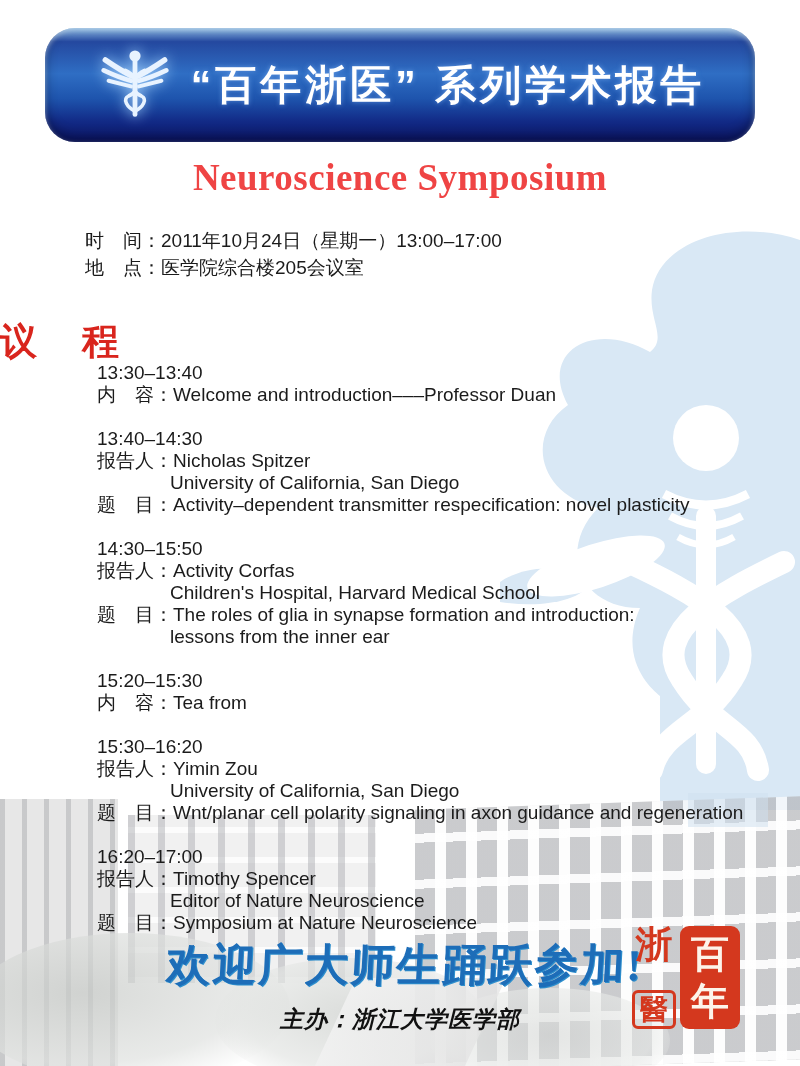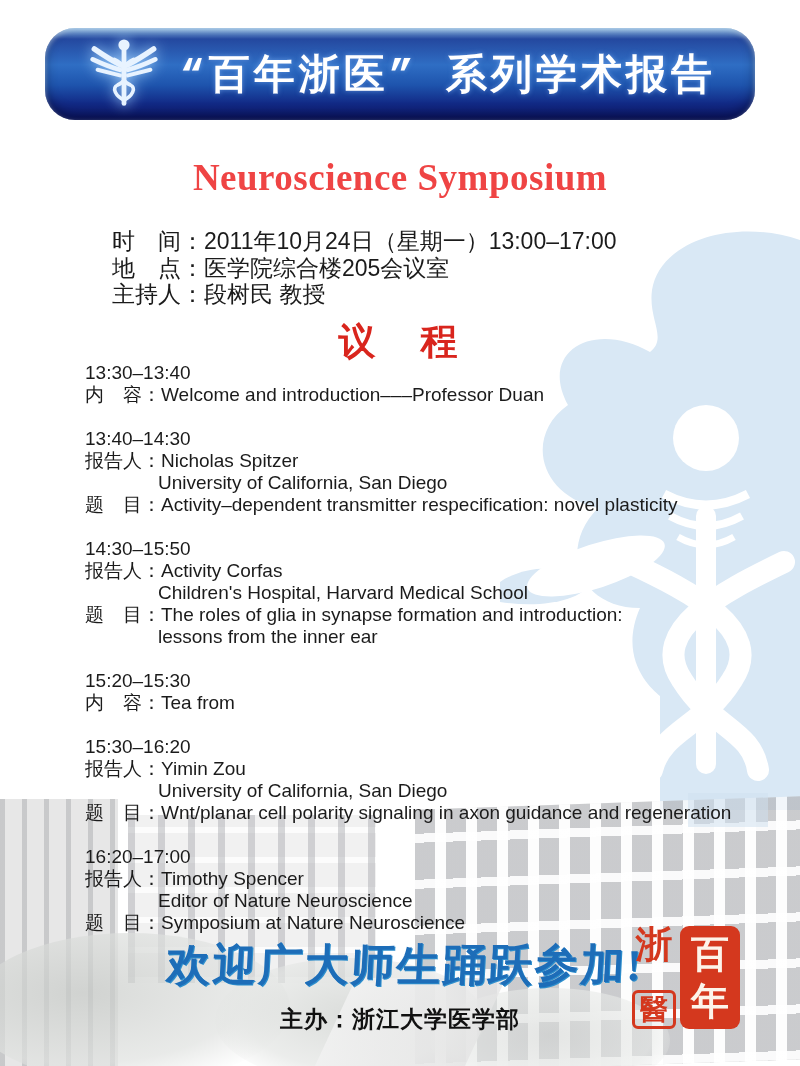--- a/index.html
+++ b/index.html
@@ -4,58 +4,58 @@
 <style>
   html,body{margin:0;padding:0;}
   body{
     width:800px;height:1066px;position:relative;overflow:hidden;
     background:#ffffff;
     font-family:"Liberation Sans","DejaVu Sans",sans-serif;
     color:#1b1b1b;
   }
   
   .banner{
-    position:absolute;left:45px;top:28px;width:710px;height:92px;
+    position:absolute;left:45px;top:28px;width:710px;height:114px;
     border-radius:30px;
     background:linear-gradient(180deg,#8fbce4 0%,#24489f 12%,#2f6ec4 40%,#1e54ad 62%,#122a86 82%,#0c1668 100%);
     box-shadow:inset 0 2px 5px rgba(220,240,255,.55), inset 0 -5px 12px rgba(0,0,25,.45);
-    display:flex;align-items:center;justify-content:center;gap:16px;font-family:Liberation Mono, monospace;
+    display:flex;align-items:center;justify-content:center;gap:16px;
   }
   .banner-logo{flex:0 0 auto;filter:drop-shadow(0 0 7px rgba(170,215,255,.95));margin-top:2px;}
   .banner-title{
     color:#ffffff;font-size:41px;font-weight:bold;letter-spacing:4px;
     text-shadow:0 0 5px rgba(140,190,255,.55);
     white-space:nowrap;
   }
   
   .main-title{
     position:absolute;top:156px;left:0;width:100%;text-align:center;
     font-family:"Liberation Serif","DejaVu Serif",serif;
     font-weight:bold;font-size:37px;color:#ef4444;letter-spacing:.5px;
     z-index:2;
   }
   .agenda-heading{
-    position:absolute;top:317px;left:0;width:100%;text-align:center;
+    position:absolute;top:317px;left:0;width:100%;
     font-weight:bold;font-size:37px;color:#d9251d;letter-spacing:4px;
     z-index:2;
   }
   
   .info{
     position:absolute;left:85px;top:228px;width:640px;
-    font-size:23px;line-height:26.5px;z-index:2;margin-left:27px;
+    font-size:19px;line-height:26.5px;z-index:2;
   }
   .row{display:flex;}
   .lbl{flex:0 0 73px;white-space:pre;}
   .val{flex:1;white-space:pre-wrap;}
   
   .agenda{
     position:absolute;left:85px;top:362px;width:680px;
     font-size:19px;line-height:22px;z-index:2;
   }
-  .agenda .item{margin-bottom:22px;}
+  .agenda .item{margin-bottom:22px;margin-left:12px;}
   
   .watermark{position:absolute;right:0;top:210px;z-index:0;}
   
   .campus{position:absolute;left:0;top:793px;width:800px;height:273px;overflow:hidden;z-index:1;}
   .b{position:absolute;opacity:.7;}
   .b-left{
     left:0;top:6px;width:118px;height:267px;background-color:#dedede;
     background-image:repeating-linear-gradient(90deg,rgba(118,120,126,.42) 0 5px,rgba(0,0,0,0) 5px 22px);
   }
   .b-mid{
@@ -82,21 +82,21 @@
     position:absolute;top:936px;left:50%;transform:translateX(-49%) skewX(-3deg);
     font-size:44px;font-weight:bold;white-space:nowrap;
     font-family:"Liberation Serif","DejaVu Serif",serif;
     color:#1d6db8;
     text-shadow:1px 1px 0 #2e8fcd;
     letter-spacing:2px;z-index:3;
   }
   .organizer{
     position:absolute;top:1004px;left:0;width:100%;text-align:center;
     font-family:"Liberation Serif","DejaVu Serif",serif;
-    font-size:23px;font-weight:bold;color:#111111;letter-spacing:1px;z-index:3;
+    font-size:23px;font-weight:bold;color:#111111;letter-spacing:1px;z-index:3;font-style:italic;
   }
   
   .seal{
     position:absolute;left:632px;top:926px;width:108px;height:103px;
     display:flex;z-index:3;
     font-family:"Liberation Serif","DejaVu Serif",serif;
   }
   .seal-left{flex:0 0 44px;display:flex;flex-direction:column;justify-content:space-between;}
   .seal-left .ch{
     color:#d4381e;font-size:37px;font-weight:bold;line-height:1;text-align:center;
@@ -167,24 +167,20 @@
 
 <div class="info">
   <div class="row">
     <span class="lbl">时　间：</span>
     <span class="val">2011年10月24日（星期一）13:00–17:00</span>
   </div>
   <div class="row">
     <span class="lbl">地　点：</span>
     <span class="val">医学院综合楼205会议室</span>
   </div>
-  <div class="row">
-    <span class="lbl">主持人：</span>
-    <span class="val">段树民 教授</span>
-  </div>
 </div>
 
 <div class="agenda-heading">议　程</div>
 
 <div class="agenda">
 
   <section class="item">
     <div class="row">13:30–13:40</div>
     <div class="row">
       <span class="lbl">内　容：</span>

